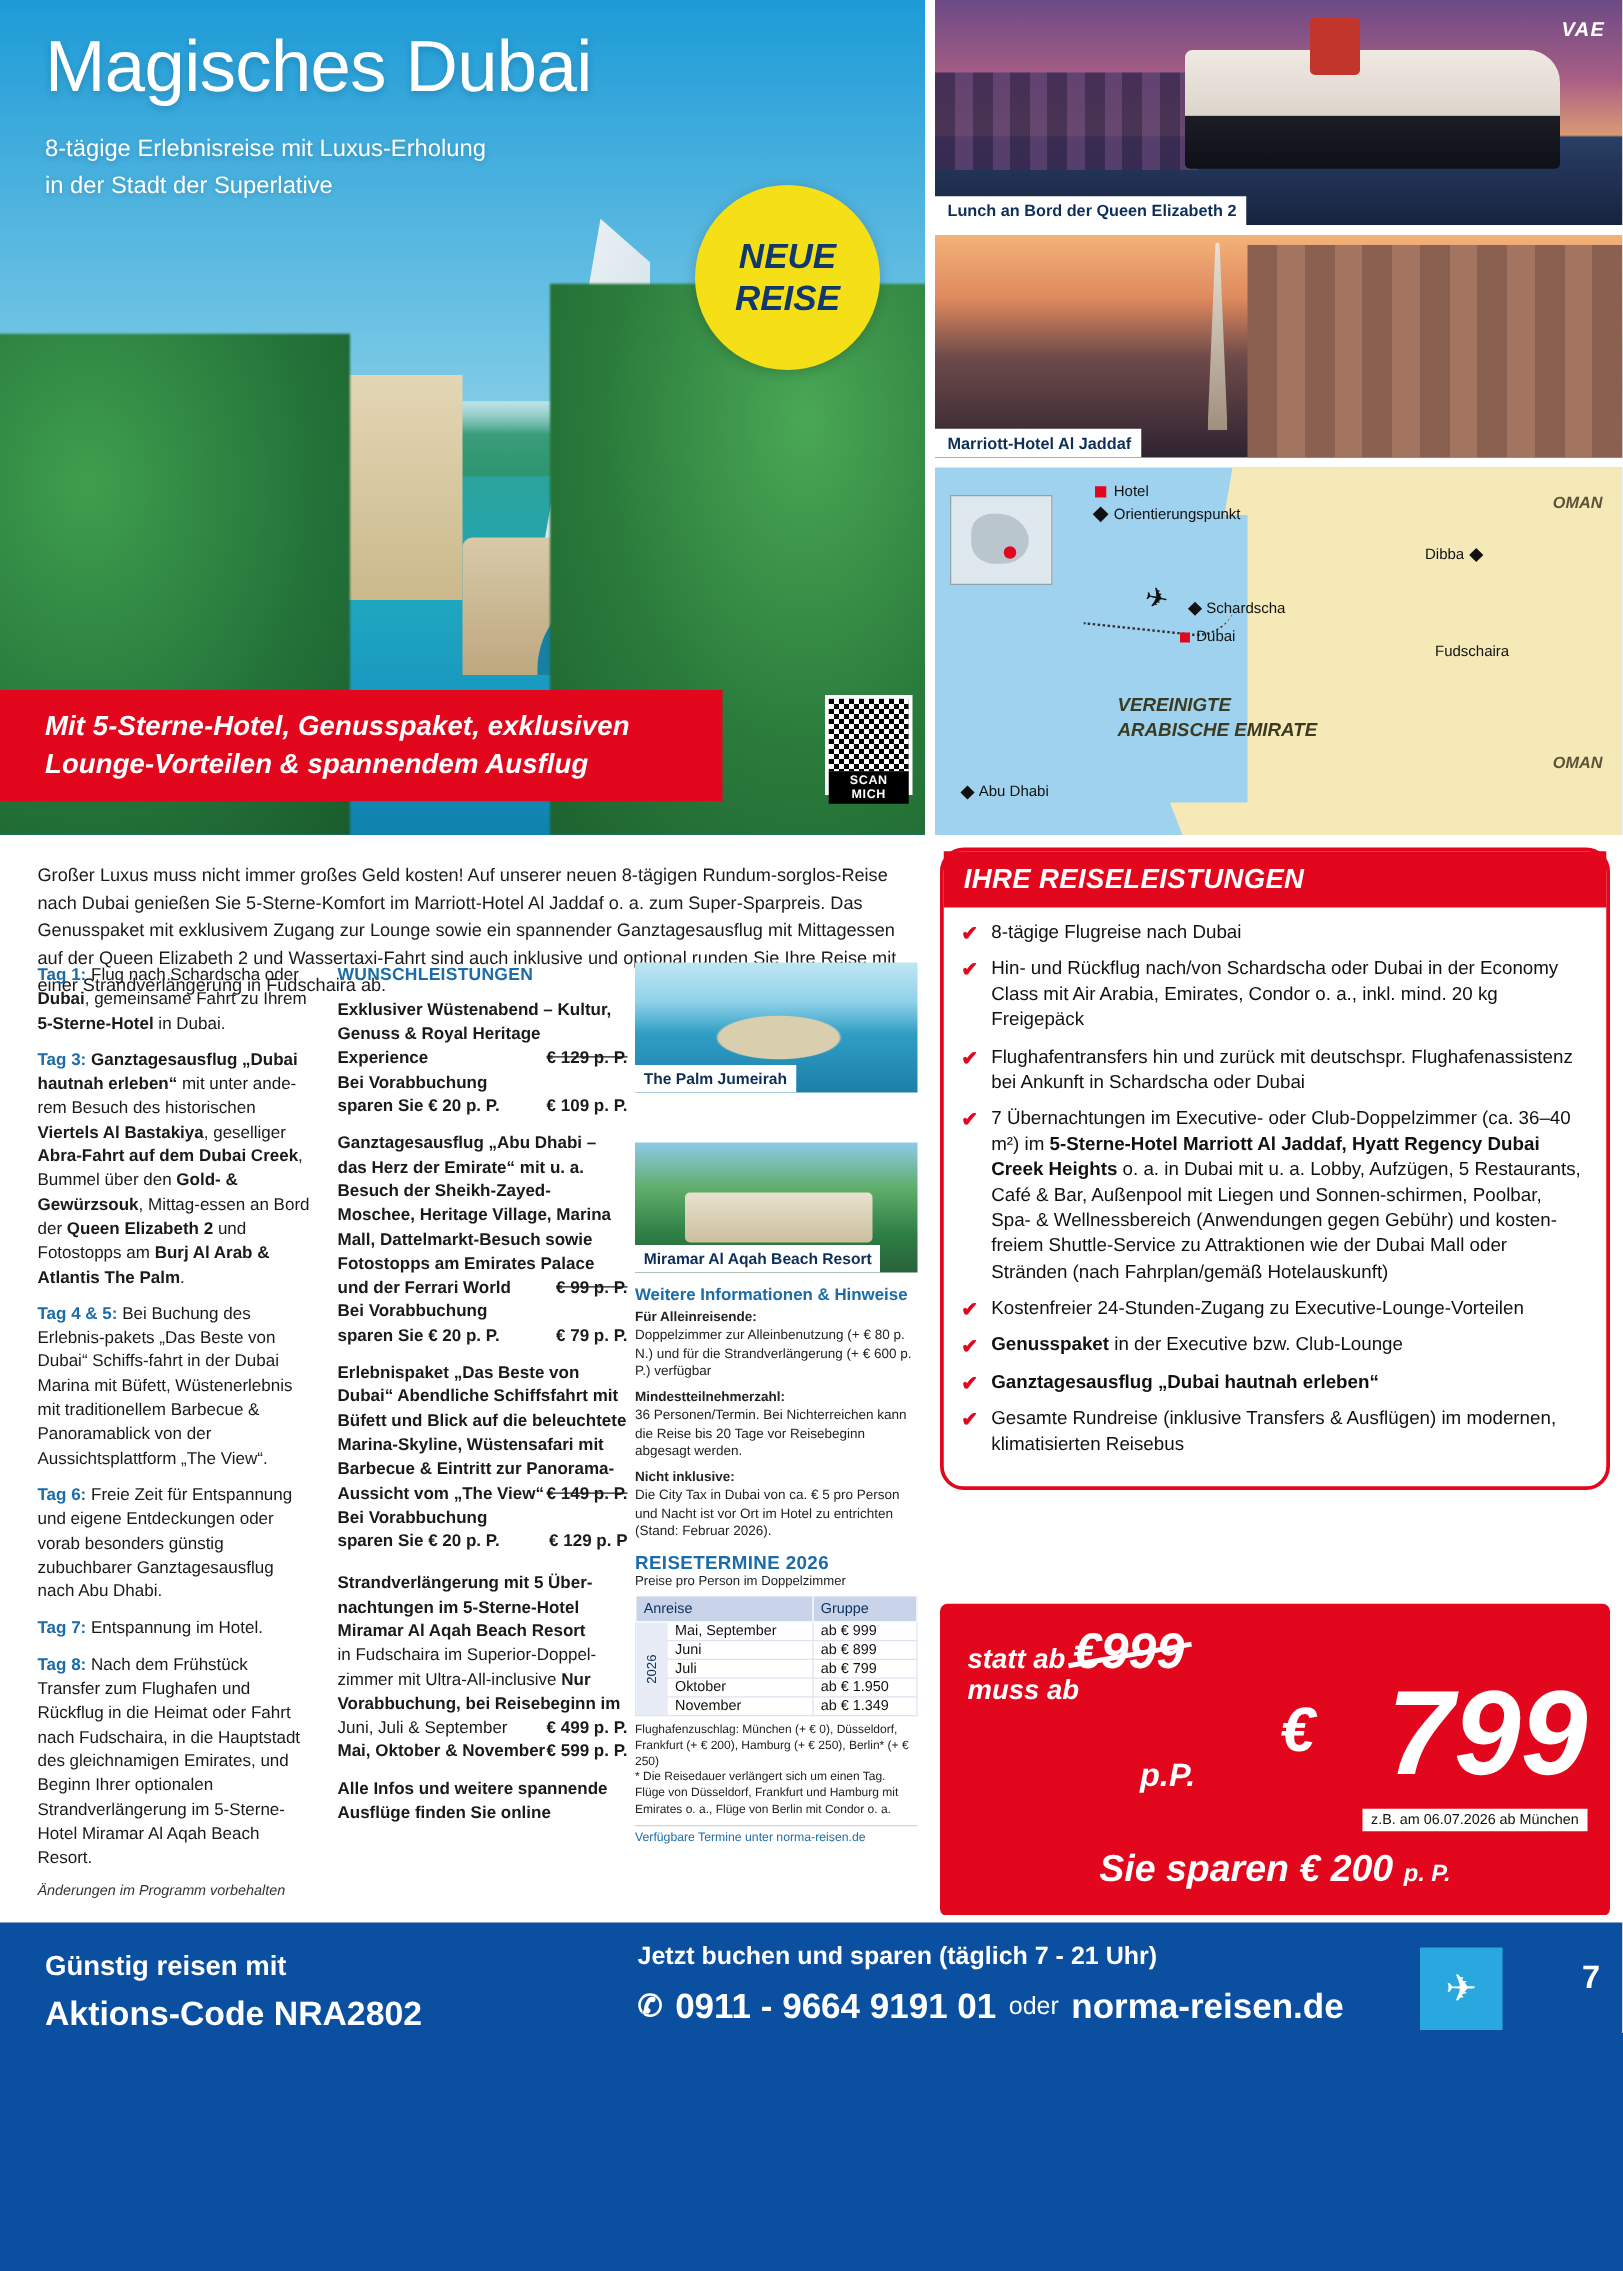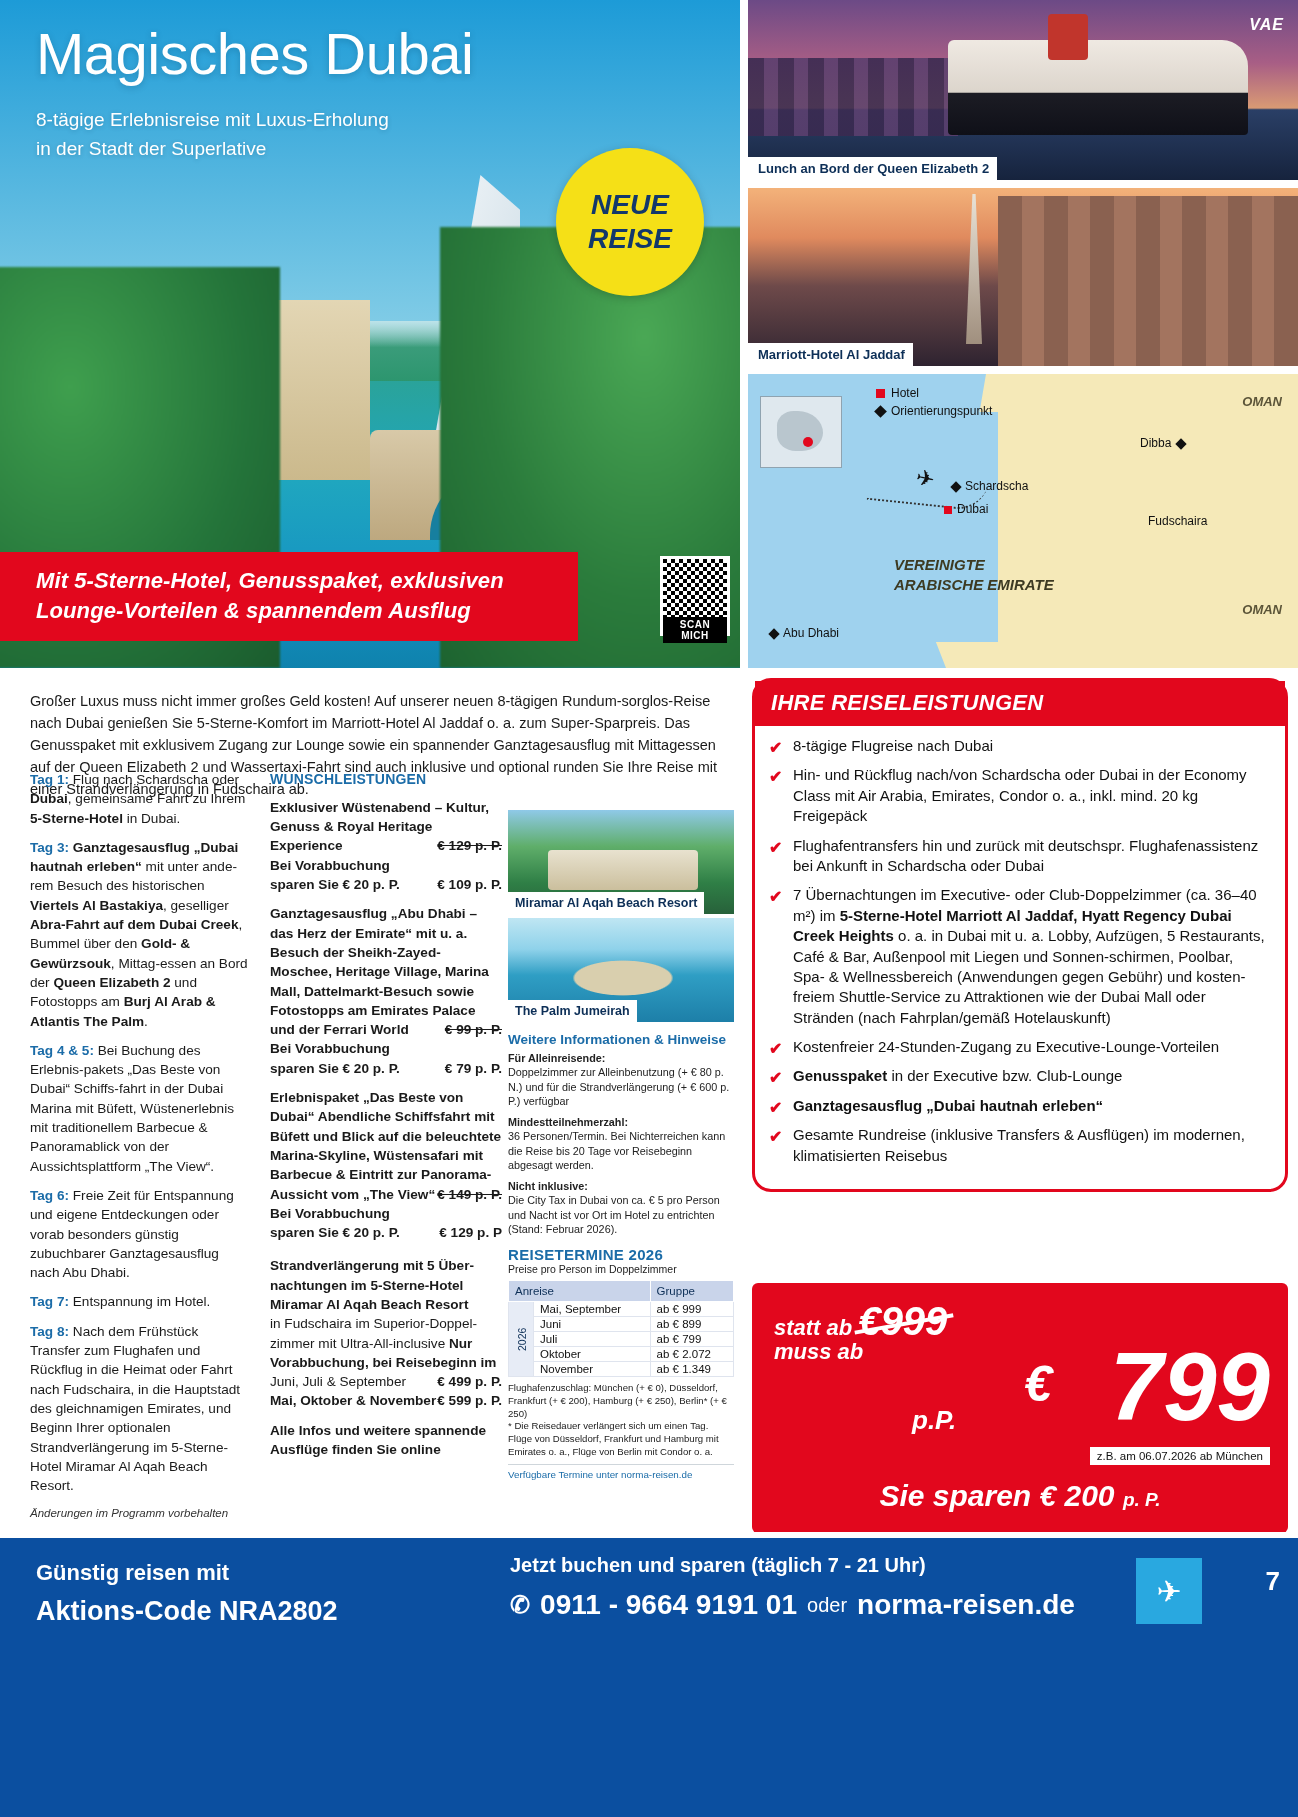--- a/index.html
+++ b/index.html
@@ -329,25 +329,25 @@
         <b id="beach-title">Strandverlängerung mit 5 Über-nachtungen im 5-Sterne-Hotel Miramar Al Aqah Beach Resort</b><br>
         <span id="beach-text">in Fudschaira im Superior-Doppel-zimmer mit Ultra-All-inclusive <b>Nur Vorabbuchung, bei Reisebeginn im</b> Juni, Juli &amp; September</span>
         <span style="float:right;font-weight:bold">€ 499 p. P.</span><br>
         <b id="beach-period-2">Mai, Oktober &amp; November</b>
         <span style="float:right;font-weight:bold">€ 599 p. P.</span>
       </p>
       <p style="clear:both"><b id="wunsch-closing">Alle Infos und weitere spannende Ausflüge finden Sie online</b></p>
     </div>
 
     <div class="c3">
+      <div class="c3photo palmj">
+        <div class="cap">The Palm Jumeirah</div>
+      </div>
       <div class="c3photo miramar" style="margin-top:40px">
         <div class="cap">Miramar Al Aqah Beach Resort</div>
-      </div>
-      <div class="c3photo palmj">
-        <div class="cap">The Palm Jumeirah</div>
       </div>
 
       <div class="info-h">Weitere Informationen &amp; Hinweise</div>
       <div class="small" id="weitere-info-list">
           <p><b>Für Alleinreisende:</b><br><span>Doppelzimmer zur Alleinbenutzung (+ € 80 p. N.) und für die Strandverlängerung (+ € 600 p. P.) verfügbar</span></p>
           <p><b>Mindestteilnehmerzahl:</b><br><span>36 Personen/Termin. Bei Nichterreichen kann die Reise bis 20 Tage vor Reisebeginn abgesagt werden.</span></p>
           <p><b>Nicht inklusive:</b><br><span>Die City Tax in Dubai von ca. € 5 pro Person und Nacht ist vor Ort im Hotel zu entrichten (Stand: Februar 2026).</span></p>
         </div>
 
       <div class="rt-h">REISETERMINE 2026</div>
@@ -368,21 +368,21 @@
             <tr>
               <td>Juni</td>
               <td class="pr">ab € 899</td>
             </tr>
             <tr>
               <td>Juli</td>
               <td class="pr">ab € 799</td>
             </tr>
             <tr>
               <td>Oktober</td>
-              <td class="pr">ab € 2.072</td>
+              <td class="pr">ab € 1.950</td>
             </tr>
             <tr>
               <td>November</td>
               <td class="pr">ab € 1.349</td>
             </tr>
           </tbody>
       </table>
       <div class="rt-foot" id="rt-foot">
           <div>Flughafenzuschlag: München (+ € 0), Düsseldorf, Frankfurt (+ € 200), Hamburg (+ € 250), Berlin* (+ € 250)</div>
           <div>* Die Reisedauer verlängert sich um einen Tag. Flüge von Düsseldorf, Frankfurt und Hamburg mit Emirates o. a., Flüge von Berlin mit Condor o. a.</div>

